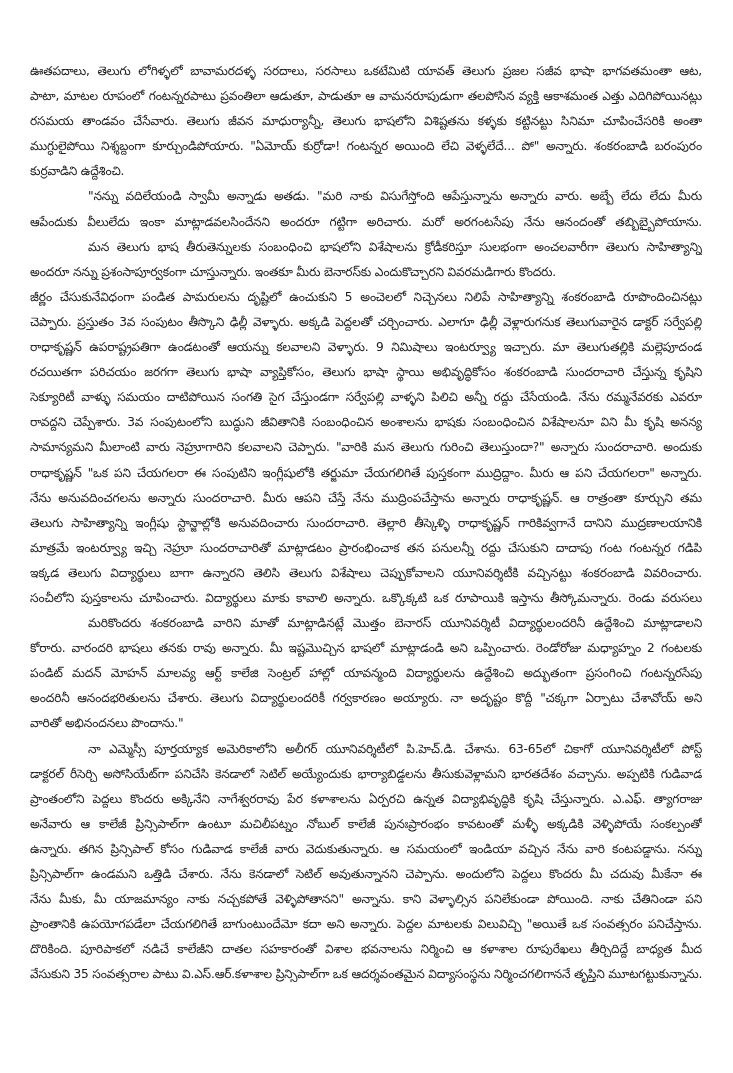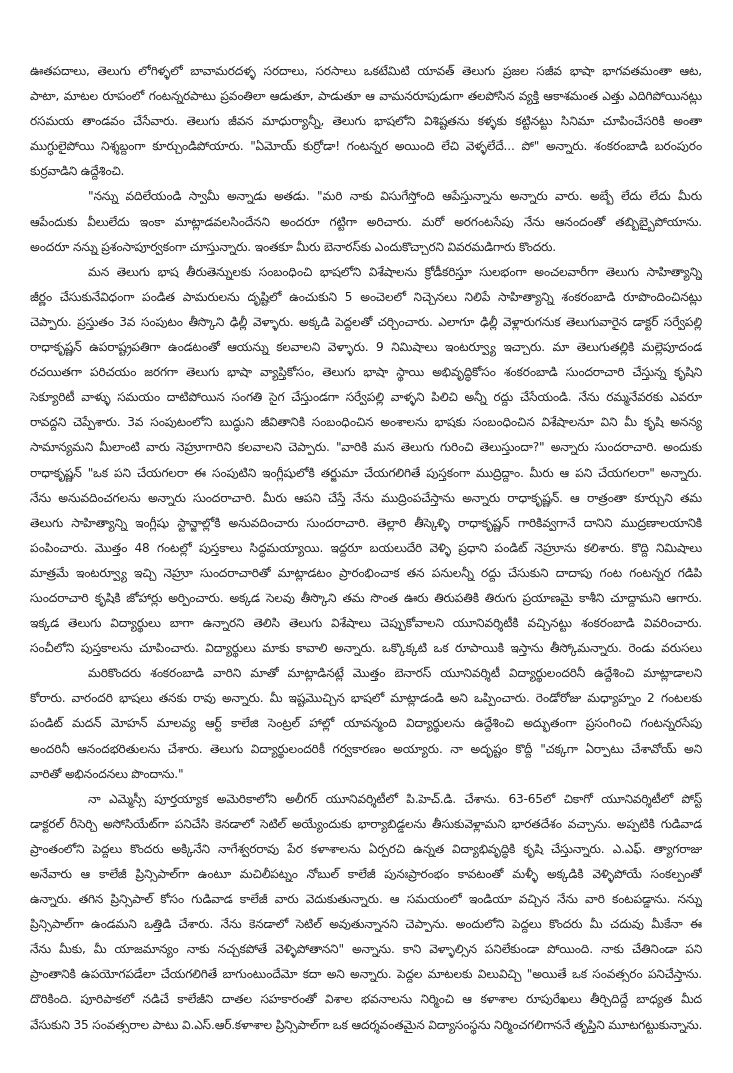--- a/index.html
+++ b/index.html
@@ -32,35 +32,33 @@
 
 <div class="page">
   <div class="text-block" id="text-block">
       <div class="line">ఊతపదాలు, తెలుగు లోగిళ్ళలో బావామరదళ్ళ సరదాలు, సరసాలు ఒకటేమిటి యావత్ తెలుగు ప్రజల సజీవ భాషా భాగవతమంతా ఆట,</div>
       <div class="line">పాటా, మాటల రూపంలో గంటన్నరపాటు ప్రవంతిలా ఆడుతూ, పాడుతూ ఆ వామనరూపుడుగా తలపోసిన వ్యక్తి ఆకాశమంత ఎత్తు ఎదిగిపోయినట్లు</div>
       <div class="line">రసమయ తాండవం చేసేవారు. తెలుగు జీవన మాధుర్యాన్నీ, తెలుగు భాషలోని విశిష్టతను కళ్ళకు కట్టినట్టు సినిమా చూపించేసరికి అంతా</div>
       <div class="line">ముగ్ధులైపోయి నిశ్శబ్దంగా కూర్చుండిపోయారు. "ఏమోయ్ కుర్రోడా! గంటన్నర అయింది లేచి వెళ్ళలేదే... పో" అన్నారు. శంకరంబాడి బరంపురం</div>
       <div class="line last">కుర్రవాడిని ఉద్దేశించి.</div>
       <div class="line indent">"నన్ను వదిలేయండి స్వామీ అన్నాడు అతడు. "మరి నాకు విసుగేస్తోంది ఆపేస్తున్నాను అన్నారు వారు. అబ్బే లేదు లేదు మీరు</div>
       <div class="line">ఆపేందుకు వీలులేదు ఇంకా మాట్లాడవలసిందేనని అందరూ గట్టిగా అరిచారు. మరో అరగంటసేపు నేను ఆనందంతో తబ్బిబ్బైపోయాను.</div>
+      <div class="line indent">మన తెలుగు భాష తీరుతెన్నులకు సంబంధించి భాషలోని విశేషాలను క్రోడీకరిస్తూ సులభంగా అంచలవారీగా తెలుగు సాహిత్యాన్ని</div>
       <div class="line last">అందరూ నన్ను ప్రశంసాపూర్వకంగా చూస్తున్నారు. ఇంతకూ మీరు బెనారస్‌కు ఎందుకొచ్చారని వివరమడిగారు కొందరు.</div>
-      <div class="line indent">మన తెలుగు భాష తీరుతెన్నులకు సంబంధించి భాషలోని విశేషాలను క్రోడీకరిస్తూ సులభంగా అంచలవారీగా తెలుగు సాహిత్యాన్ని</div>
       <div class="line">జీర్ణం చేసుకునేవిధంగా పండిత పామరులను దృష్టిలో ఉంచుకుని 5 అంచెలలో నిచ్చెనలు నిలిపే సాహిత్యాన్ని శంకరంబాడి రూపొందించినట్లు</div>
       <div class="line">చెప్పారు. ప్రస్తుతం 3వ సంపుటం తీస్కొని ఢిల్లీ వెళ్ళారు. అక్కడి పెద్దలతో చర్చించారు. ఎలాగూ ఢిల్లీ వెళ్లారుగనుక తెలుగువారైన డాక్టర్ సర్వేపల్లి</div>
       <div class="line">రాధాకృష్ణన్ ఉపరాష్ట్రపతిగా ఉండటంతో ఆయన్ను కలవాలని వెళ్ళారు. 9 నిమిషాలు ఇంటర్వ్యూ ఇచ్చారు. మా తెలుగుతల్లికి మల్లెపూదండ</div>
       <div class="line">రచయితగా పరిచయం జరగగా తెలుగు భాషా వ్యాప్తికోసం, తెలుగు భాషా స్థాయి అభివృద్ధికోసం శంకరంబాడి సుందరాచారి చేస్తున్న కృషిని</div>
       <div class="line">సెక్యూరిటీ వాళ్ళు సమయం దాటిపోయిన సంగతి సైగ చేస్తుండగా సర్వేపల్లి వాళ్ళని పిలిచి అన్నీ రద్దు చేసేయండి. నేను రమ్మనేవరకు ఎవరూ</div>
       <div class="line">రావద్దని చెప్పేశారు. 3వ సంపుటంలోని బుద్ధుని జీవితానికి సంబంధించిన అంశాలను భాషకు సంబంధించిన విశేషాలనూ విని మీ కృషి అనన్య</div>
       <div class="line">సామాన్యమని మీలాంటి వారు నెహ్రూగారిని కలవాలని చెప్పారు. "వారికి మన తెలుగు గురించి తెలుస్తుందా?" అన్నారు సుందరాచారి. అందుకు</div>
       <div class="line">రాధాకృష్ణన్ "ఒక పని చేయగలరా ఈ సంపుటిని ఇంగ్లీషులోకి తర్జుమా చేయగలిగితే పుస్తకంగా ముద్రిద్దాం. మీరు ఆ పని చేయగలరా" అన్నారు.</div>
       <div class="line">నేను అనువదించగలను అన్నారు సుందరాచారి. మీరు ఆపని చేస్తే నేను ముద్రింపచేస్తాను అన్నారు రాధాకృష్ణన్. ఆ రాత్రంతా కూర్చుని తమ</div>
       <div class="line">తెలుగు సాహిత్యాన్ని ఇంగ్లీషు స్టాన్జాల్లోకి అనువదించారు సుందరాచారి. తెల్లారి తీస్కెళ్ళి రాధాకృష్ణన్ గారికివ్వగానే దానిని ముద్రణాలయానికి</div>
-      <div class="line">పంపించారు. మొత్తం 48 గంటల్లో పుస్తకాలు సిద్ధమయ్యాయి. ఇద్దరూ బయలుదేరి వెళ్ళి ప్రధాని పండిట్ నెహ్రూను కలిశారు. కొద్ది నిమిషాలు</div>
       <div class="line">మాత్రమే ఇంటర్వ్యూ ఇచ్చి నెహ్రూ సుందరాచారితో మాట్లాడటం ప్రారంభించాక తన పనులన్నీ రద్దు చేసుకుని దాదాపు గంట గంటన్నర గడిపి</div>
-      <div class="line">సుందరాచారి కృషికి జోహార్లు అర్పించారు. అక్కడ సెలవు తీస్కొని తమ సొంత ఊరు తిరుపతికి తిరుగు ప్రయాణమై కాశీని చూద్దామని ఆగారు.</div>
       <div class="line">ఇక్కడ తెలుగు విద్యార్థులు బాగా ఉన్నారని తెలిసి తెలుగు విశేషాలు చెప్పుకోవాలని యూనివర్శిటీకి వచ్చినట్టు శంకరంబాడి వివరించారు.</div>
       <div class="line">సంచీలోని పుస్తకాలను చూపించారు. విద్యార్థులు మాకు కావాలి అన్నారు. ఒక్కొక్కటి ఒక రూపాయికి ఇస్తాను తీస్కోమన్నారు. రెండు వరుసలు</div>
       <div class="line indent">మరికొందరు శంకరంబాడి వారిని మాతో మాట్లాడినట్లే మొత్తం బెనారస్ యూనివర్శిటీ విద్యార్థులందరినీ ఉద్దేశించి మాట్లాడాలని</div>
       <div class="line">కోరారు. వారందరి భాషలు తనకు రావు అన్నారు. మీ ఇష్టమొచ్చిన భాషలో మాట్లాడండి అని ఒప్పించారు. రెండోరోజు మధ్యాహ్నం 2 గంటలకు</div>
       <div class="line">పండిట్ మదన్ మోహన్ మాలవ్య ఆర్ట్ కాలేజి సెంట్రల్ హాల్లో యావన్మంది విద్యార్థులను ఉద్దేశించి అద్భుతంగా ప్రసంగించి గంటన్నరసేపు</div>
       <div class="line">అందరినీ ఆనందభరితులను చేశారు. తెలుగు విద్యార్థులందరికీ గర్వకారణం అయ్యారు. నా అదృష్టం కొద్దీ "చక్కగా ఏర్పాటు చేశావోయ్ అని</div>
       <div class="line last">వారితో అభినందనలు పొందాను."</div>
       <div class="line indent">నా ఎమ్మెస్సీ పూర్తయ్యాక అమెరికాలోని అలీగర్ యూనివర్శిటీలో పి.హెచ్.డి. చేశాను. 63-65లో చికాగో యూనివర్శిటీలో పోస్ట్</div>
       <div class="line">డాక్టరల్ రీసెర్చి అసోసియేట్‌గా పనిచేసి కెనడాలో సెటిల్ అయ్యేందుకు భార్యాబిడ్డలను తీసుకువెళ్లామని భారతదేశం వచ్చాను. అప్పటికి గుడివాడ</div>
       <div class="line">ప్రాంతంలోని పెద్దలు కొందరు అక్కినేని నాగేశ్వరరావు పేర కళాశాలను ఏర్పరచి ఉన్నత విద్యాభివృద్ధికి కృషి చేస్తున్నారు. ఎ.ఎఫ్. త్యాగరాజు</div>

